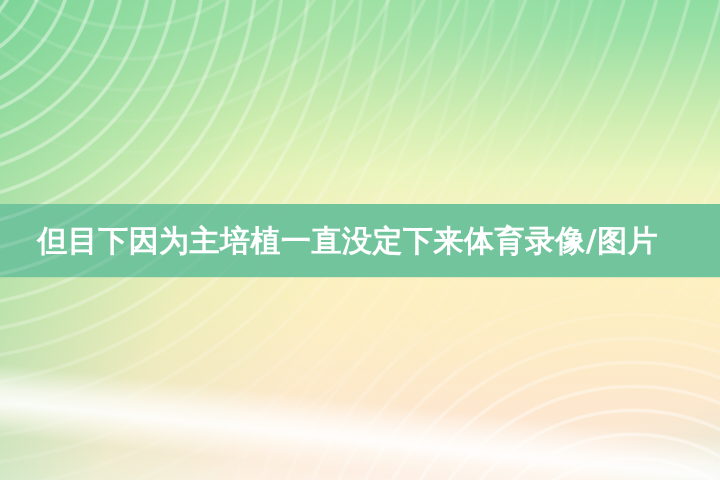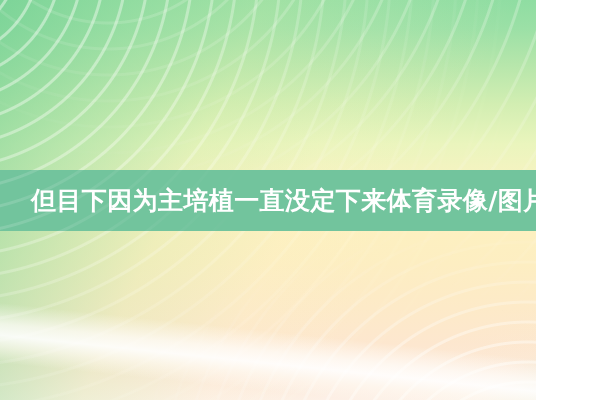--- a/index.html
+++ b/index.html
@@ -2,21 +2,21 @@
 <html><head>
 <meta charset="utf-8">
 <style>
   html, body {
     margin: 0;
     padding: 0;
     background: #ffffff;
   }
   #banner {
     position: relative;
-    width: 536px;
+    width: 600px;
     height: 400px;
     overflow: hidden;
     font-family: "DejaVu Sans", "Liberation Sans", sans-serif;
   }
   .layer {
     position: absolute;
     top: 0;
     left: 0;
     width: 600px;
     height: 400px;

